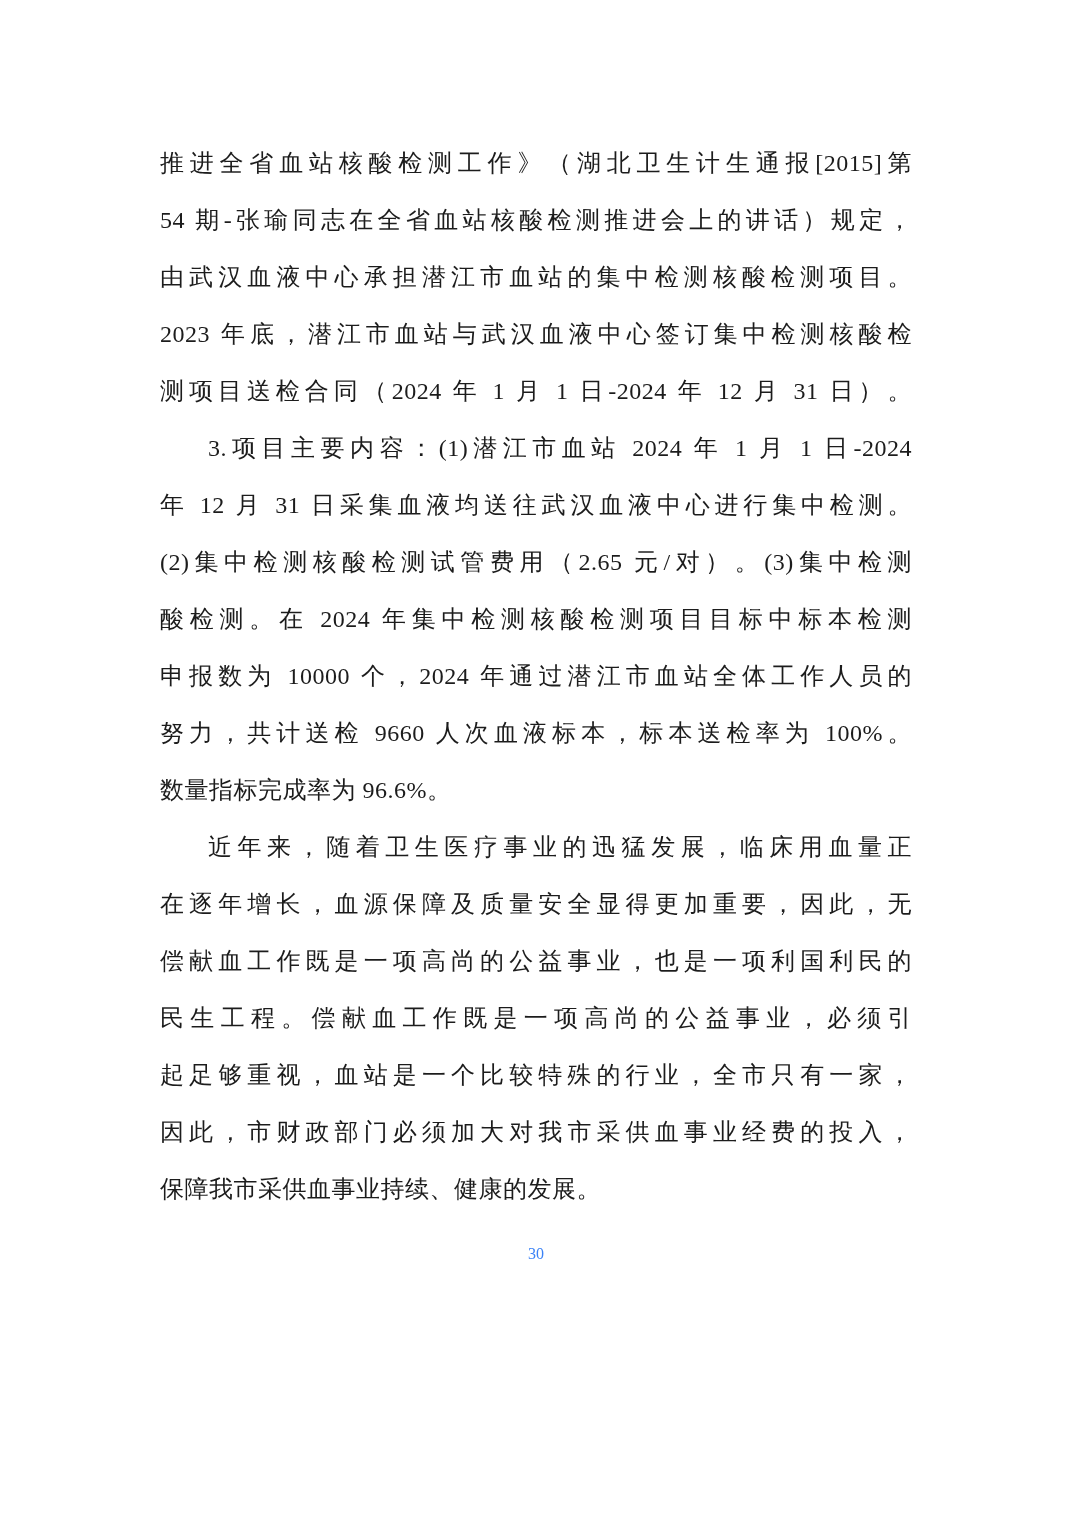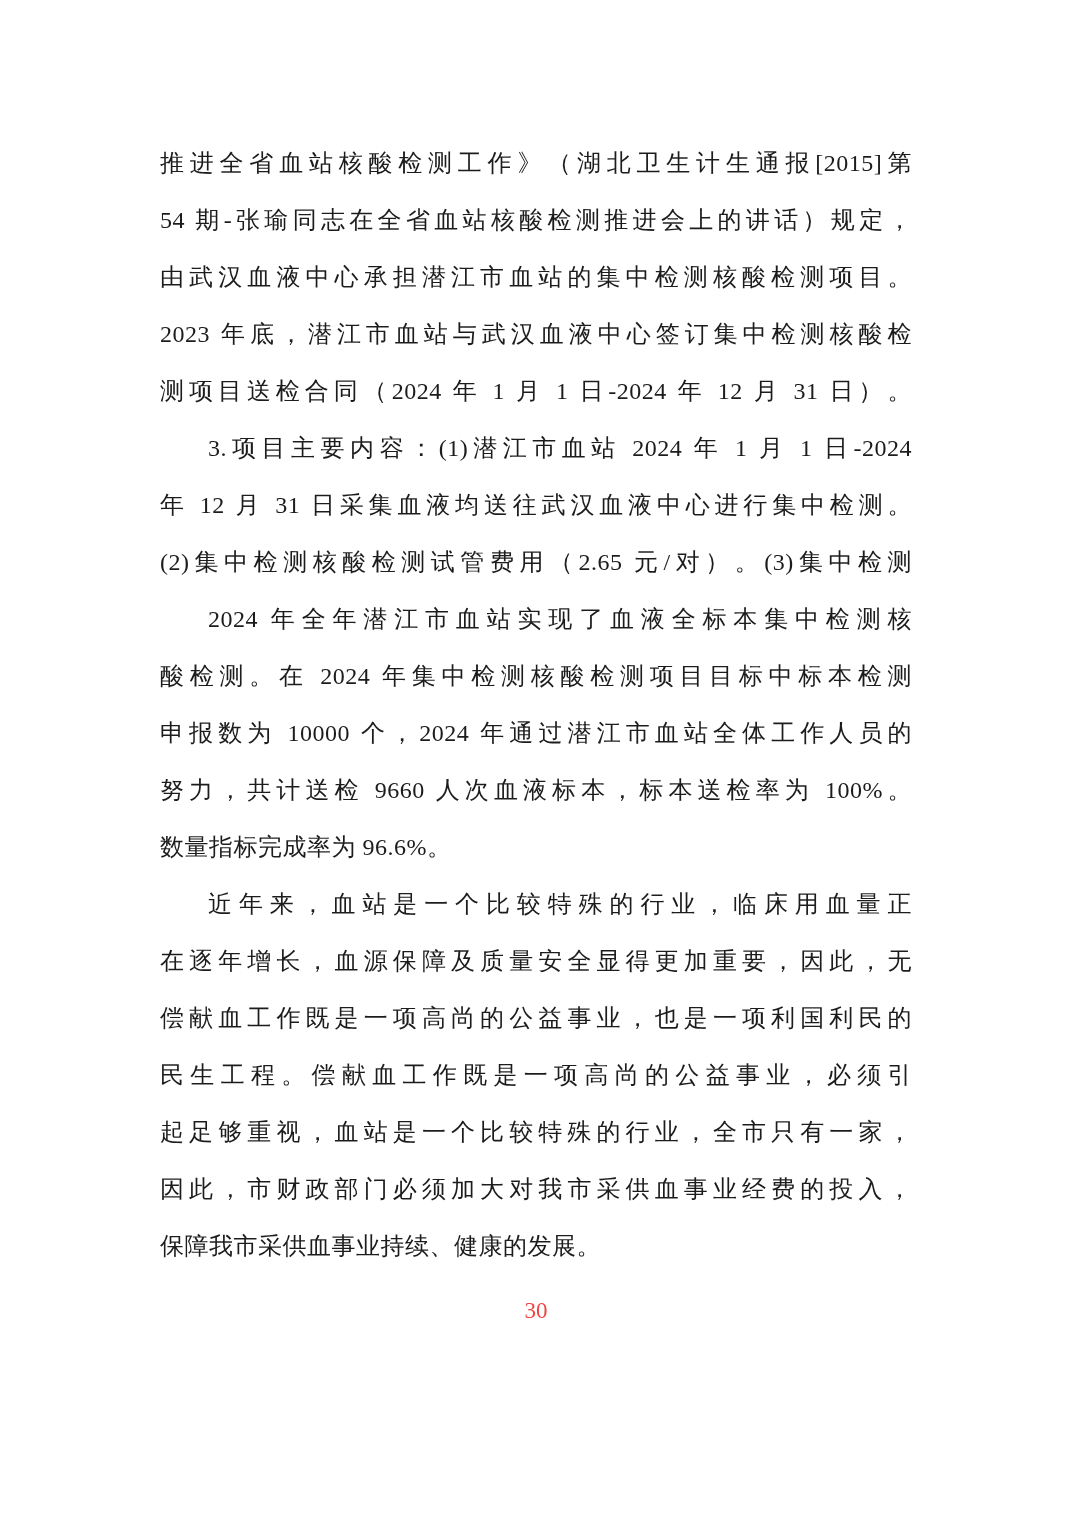--- a/index.html
+++ b/index.html
@@ -42,44 +42,43 @@
   }
   .line.ind1 { text-indent: 1em; }
   .line.ind2 { text-indent: 2em; }
   .footer {
     width: 752px;
     margin-top: 22px;
     text-align: center;
   }
   .pagenum {
     font-family: "Liberation Serif", "DejaVu Serif", serif;
-    font-size: 23px;
+    font-size: 16px;
     line-height: 28px;
-    color: #ef4444;
+    color: #3b82f6;
   }
 </style>
 </head>
 <body>
 
 <div class="page">
   <div class="doc-body" id="doc-body">
       <div class="line fill">推进全省血站核酸检测工作》（湖北卫生计生通报[2015]第</div>
       <div class="line fill">54 期-张瑜同志在全省血站核酸检测推进会上的讲话）规定，</div>
       <div class="line fill">由武汉血液中心承担潜江市血站的集中检测核酸检测项目。</div>
       <div class="line fill">2023 年底，潜江市血站与武汉血液中心签订集中检测核酸检</div>
       <div class="line fill">测项目送检合同（2024 年 1 月 1 日-2024 年 12 月 31 日）。</div>
       <div class="line fill ind2">3.项目主要内容：(1)潜江市血站 2024 年 1 月 1 日-2024</div>
       <div class="line fill">年 12 月 31 日采集血液均送往武汉血液中心进行集中检测。</div>
       <div class="line fill">(2)集中检测核酸检测试管费用（2.65 元/对）。(3)集中检测</div>
-      <div class="line fill ind2">2024 年全年潜江市血站实现了血液全标本集中检测核</div>
       <div class="line fill">酸检测。在 2024 年集中检测核酸检测项目目标中标本检测</div>
       <div class="line fill">申报数为 10000 个，2024 年通过潜江市血站全体工作人员的</div>
       <div class="line fill">努力，共计送检 9660 人次血液标本，标本送检率为 100%。</div>
       <div class="line">数量指标完成率为 96.6%。</div>
-      <div class="line fill ind2">近年来，血站是一个比较特殊的行业，临床用血量正</div>
+      <div class="line fill ind2">近年来，随着卫生医疗事业的迅猛发展，临床用血量正</div>
       <div class="line fill">在逐年增长，血源保障及质量安全显得更加重要，因此，无</div>
       <div class="line fill">偿献血工作既是一项高尚的公益事业，也是一项利国利民的</div>
       <div class="line fill">民生工程。偿献血工作既是一项高尚的公益事业，必须引</div>
       <div class="line fill">起足够重视，血站是一个比较特殊的行业，全市只有一家，</div>
       <div class="line fill">因此，市财政部门必须加大对我市采供血事业经费的投入，</div>
       <div class="line">保障我市采供血事业持续、健康的发展。</div>
     </div>
   <div class="footer">
     <span class="pagenum">30</span>
   </div>

